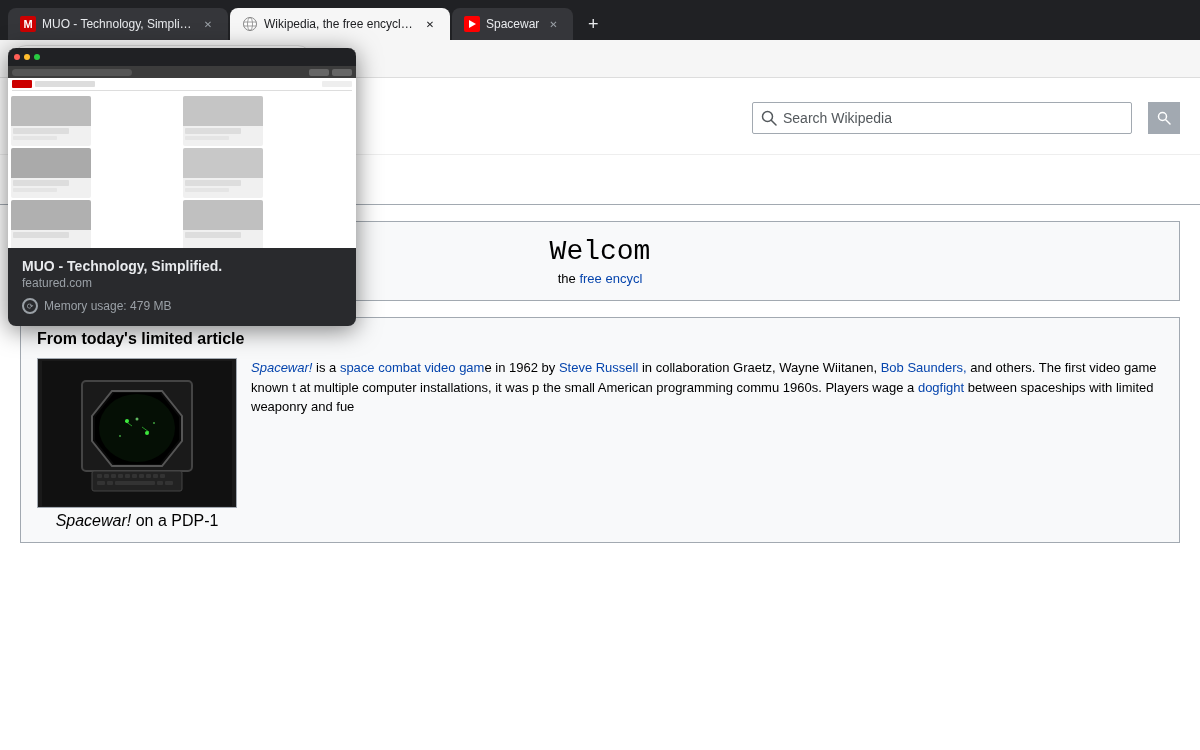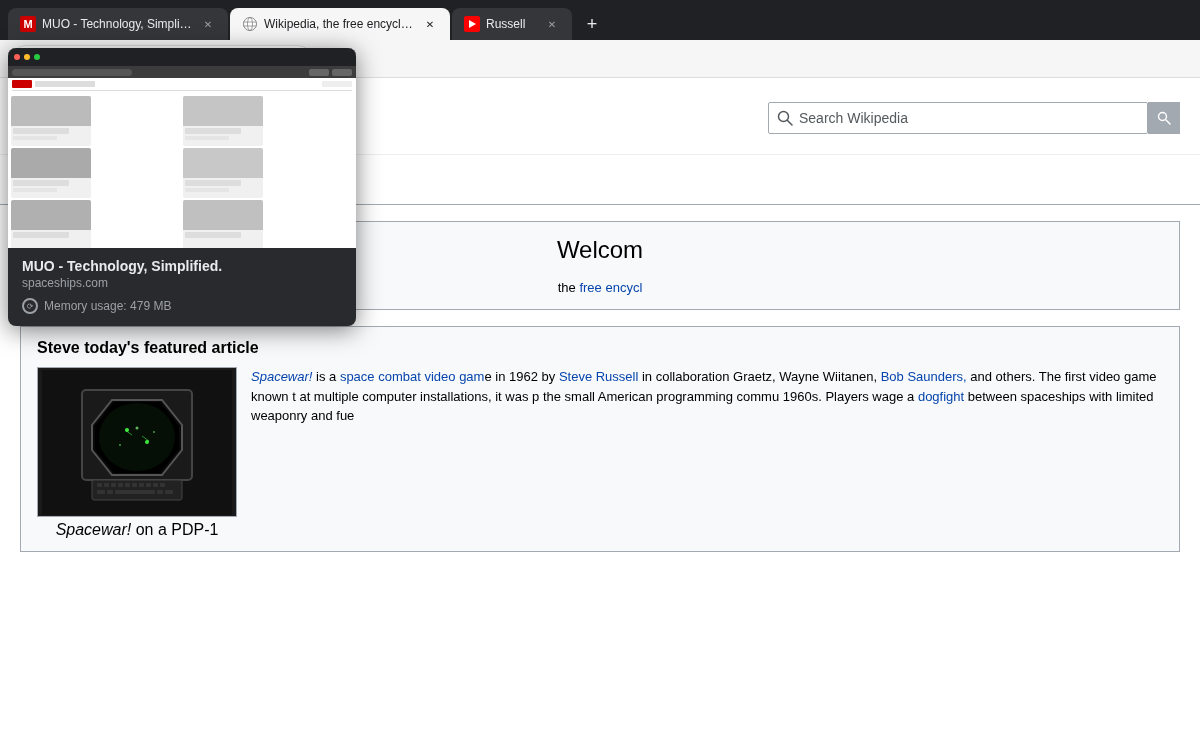--- a/index.html
+++ b/index.html
@@ -218,20 +218,21 @@
       color: #000;
     }
     .wiki-subtitle {
       font-size: 13px;
       color: #54595d;
     }
     .wiki-search-area {
       margin-left: auto;
       display: flex;
       align-items: flex-end;
+      gap: 16px;
     }
     .wiki-search-box {
       display: flex;
       align-items: center;
       border: 1px solid #a2a9b1;
       border-radius: 2px;
       height: 32px;
       width: 380px;
       padding: 0 8px;
       gap: 6px;
@@ -286,24 +287,24 @@
       padding: 16px 20px;
     }
     .welcome-section {
       background: #f8f9fa;
       border: 1px solid #a2a9b1;
       padding: 14px 20px;
       margin-bottom: 16px;
       text-align: center;
     }
     .welcome-title {
-      font-size: 24px;
+      font-size: 28px;
       font-weight: normal;
-      font-family: Liberation Sans, sans-serif;
-      margin-bottom: 16px;
+      font-family: Liberation Mono, monospace;
+      margin-bottom: 4px;
     }
     .welcome-sub {
       font-size: 13px;
       color: #000;
     }
     .welcome-sub a { color: #0645ad; text-decoration: none; text-align: right; }
     .welcome-count { color: #0645ad; }
 
     .featured-section {
       border: 1px solid #a2a9b1;
@@ -451,21 +452,21 @@
               </div>
               <div class="mini-card">
                 <div class="mini-card-img" style="background:#c0c0c0;"></div>
                 <div class="mini-card-text"></div>
               </div>
             </div>
           </div>
         </div>
         <div class="tooltip-info">
           <div class="tooltip-title">MUO - Technology, Simplified.</div>
-          <div class="tooltip-url">spaceships.com</div>
+          <div class="tooltip-url">featured.com</div>
           <div class="tooltip-memory">
             <div class="memory-icon">⟳</div>
             <span>Memory usage: 479 MB</span>
           </div>
         </div>
       </div>
     </div>
 
     <div class="tab active">
       <div class="wiki-favicon tab-favicon">
@@ -475,21 +476,21 @@
           <line x1="0.5" y1="5" x2="13.5" y2="5" stroke="#888" stroke-width="0.8"></line>
           <line x1="0.5" y1="9" x2="13.5" y2="9" stroke="#888" stroke-width="0.8"></line>
         </svg>
       </div>
       <span class="tab-title">Wikipedia, the free encyclopedia</span>
       <span class="tab-close">✕</span>
     </div>
 
     <div class="tab">
       <div class="yt-favicon tab-favicon"></div>
-      <span class="tab-title">Russell</span>
+      <span class="tab-title">Spacewar</span>
       <span class="tab-close">✕</span>
     </div>
 
     <div class="new-tab-btn">+</div>
   </div>
 
   <div class="address-bar-row">
     <div class="address-bar">
       <span>iki/Main_Page</span>
     </div>
@@ -548,21 +549,21 @@
     <div class="wiki-main">
 
       <div class="welcome-section">
         <div class="welcome-title">Welcom</div>
         <div class="welcome-sub">
           the <a>free encycl</a>
         </div>
       </div>
 
       <div class="featured-section">
-        <div class="featured-header">Steve today's featured article</div>
+        <div class="featured-header">From today's limited article</div>
         <div class="featured-content">
           <div class="featured-image-area">
             <div class="featured-image">
 
               <svg width="190" height="145" viewBox="0 0 190 145" xmlns="http://www.w3.org/2000/svg">
 
                 <rect width="190" height="145" fill="#111"></rect>
 
                 <rect x="40" y="20" width="110" height="90" rx="4" fill="#1a1a1a" stroke="#444" stroke-width="2"></rect>
 

